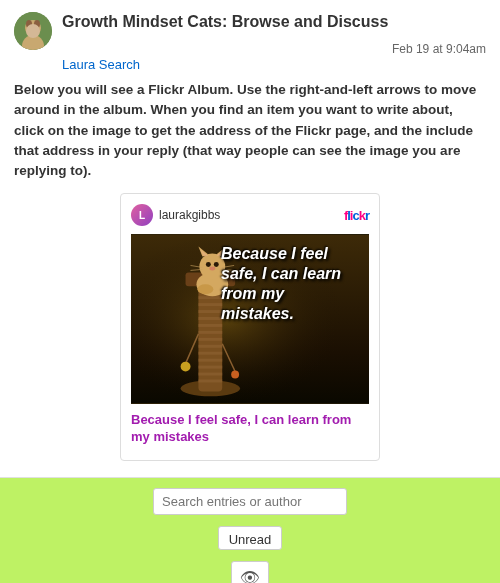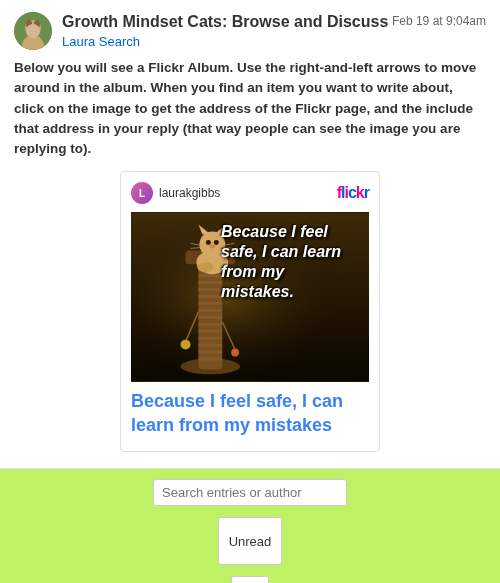--- a/index.html
+++ b/index.html
@@ -44,20 +44,21 @@
       color: #0066cc;
       text-decoration: none;
       font-size: 13px;
     }
     .post-timestamp {
       font-size: 12px;
       color: #666;
       margin-left: auto;
       white-space: nowrap;
       padding-top: 2px;
+      margin-top: 28px;
     }
     .header-top {
       display: flex;
       align-items: flex-start;
       justify-content: space-between;
     }
 
     
     .post-body {
       padding: 0 14px 12px 14px;
@@ -100,21 +101,21 @@
       border-radius: 50%;
       background: linear-gradient(135deg, #e060a0, #9040c0);
       display: flex;
       align-items: center;
       justify-content: center;
       font-size: 10px;
       color: #fff;
       font-weight: bold;
     }
     .flickr-logo {
-      font-size: 16px;
+      font-size: 13px;
       font-weight: bold;
       color: #aaa;
       letter-spacing: -1px;
     }
     .flickr-logo span.f { color: #ff0084; }
     .flickr-logo span.l { color: #0063dc; }
     .flickr-logo span.i { color: #ff0084; }
     .flickr-logo span.c { color: #0063dc; }
     .flickr-logo span.k { color: #ff0084; }
     .flickr-logo span.r { color: #0063dc; }
@@ -152,23 +153,23 @@
       font-size: 16px;
       font-weight: 900;
       text-align: left;
       text-shadow: 2px 2px 3px #000, -1px -1px 2px #000;
       line-height: 1.25;
       font-style: italic;
       max-width: 140px;
     }
 
     .flickr-caption {
-      font-size: 18px;
+      font-size: 13px;
       font-weight: bold;
-      color: #3b82f6;
+      color: #a21caf;
       margin-bottom: 4px;
       line-height: 1.3;
     }
     .flickr-blog {
       font-size: 12px;
       color: #555;
       line-height: 1.4;
     }
 
     
@@ -201,21 +202,21 @@
 
     .btn-unread {
       border: 1px solid #ccc;
       background: #fff;
       border-radius: 3px;
       padding: 5px 10px;
       font-size: 13px;
       color: #333;
       cursor: pointer;
       white-space: nowrap;
-      height: 48px;
+      height: 24px;
     }
 
     .btn-icon {
       border: 1px solid #ccc;
       background: #fff;
       border-radius: 3px;
       padding: 0 8px;
       font-size: 16px;
       color: #555;
       cursor: pointer;

